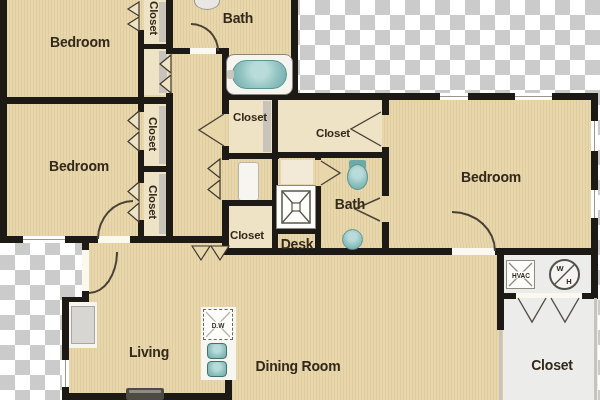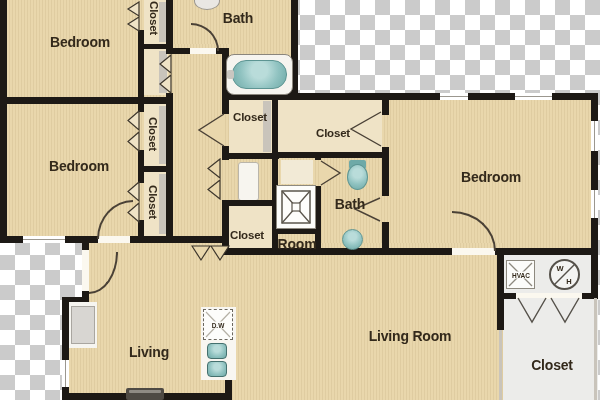--- a/index.html
+++ b/index.html
@@ -206,22 +206,22 @@
   <div class="lbl" style="left:79px;top:166px">Bedroom</div>
   <div class="lbl" style="left:491px;top:177px">Bedroom</div>
   <div class="lbl" style="left:238px;top:18px">Bath</div>
   <div class="lbl" style="left:350px;top:204px">Bath</div>
   <div class="lbl v sm" style="left:154px;top:18px">Closet</div>
   <div class="lbl v sm" style="left:153px;top:134px">Closet</div>
   <div class="lbl v sm" style="left:153px;top:202px">Closet</div>
   <div class="lbl sm" style="left:250px;top:117px">Closet</div>
   <div class="lbl sm" style="left:247px;top:235px">Closet</div>
   <div class="lbl sm" style="left:333px;top:133px">Closet</div>
-  <div class="lbl" style="left:297px;top:244px">Room</div>
+  <div class="lbl" style="left:297px;top:244px">Desk</div>
   <div class="lbl" style="left:149px;top:352px">Living</div>
-  <div class="lbl" style="left:410px;top:336px">Living Room</div>
+  <div class="lbl" style="left:298px;top:366px">Dining Room</div>
   <div class="lbl" style="left:552px;top:365px">Closet</div>
   <div class="lbl xs chip" style="left:521px;top:275px">HVAC</div>
   <div class="lbl xs chip" style="left:218px;top:325px">D.W</div>
   <div class="lbl xs" style="left:560px;top:268px;font-size:7.5px">W</div>
   <div class="lbl xs" style="left:569px;top:281px;font-size:7.5px">H</div>
 
 </div>
 
 </body></html>

